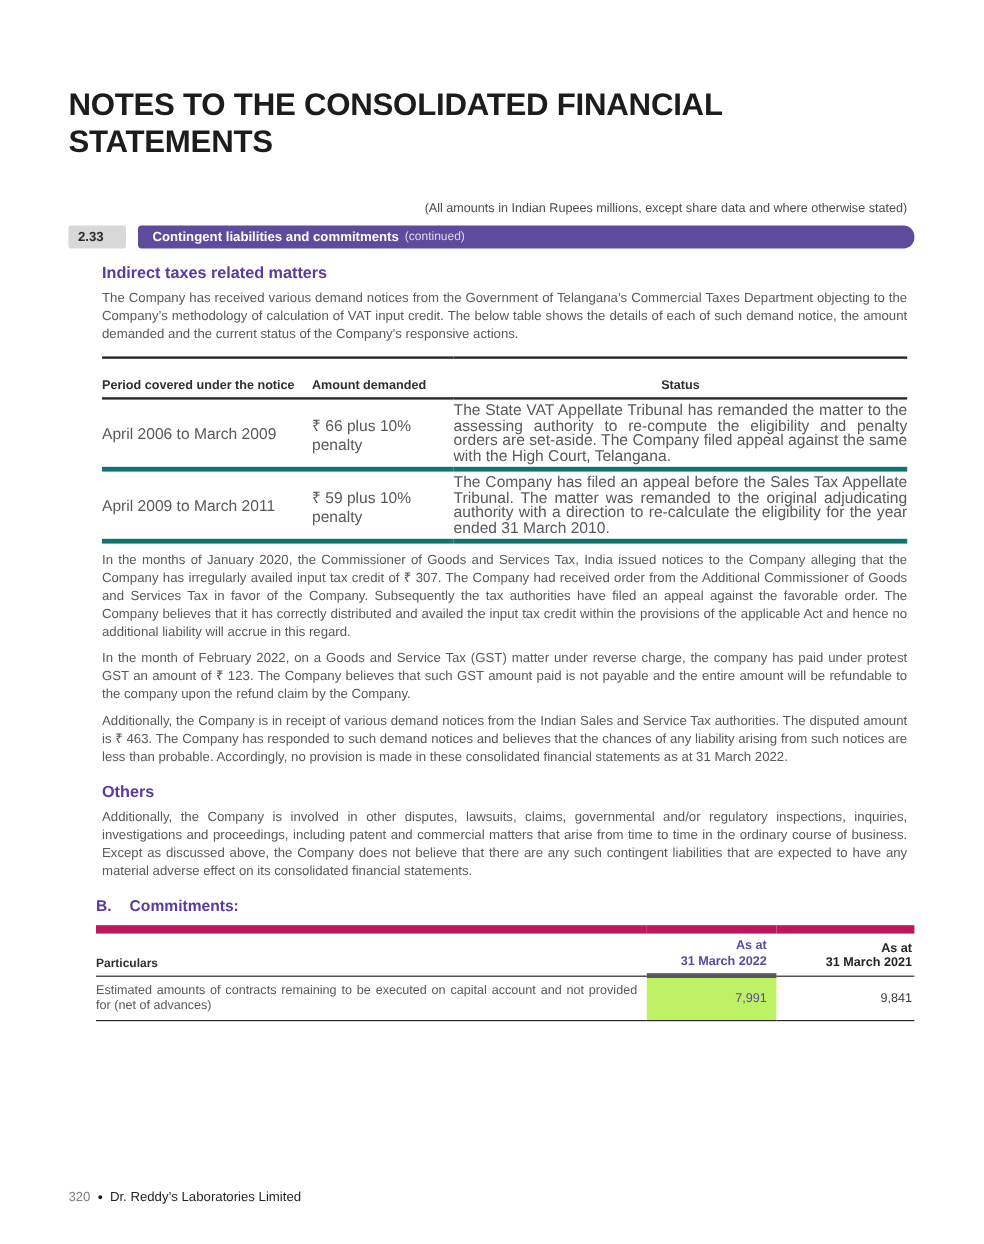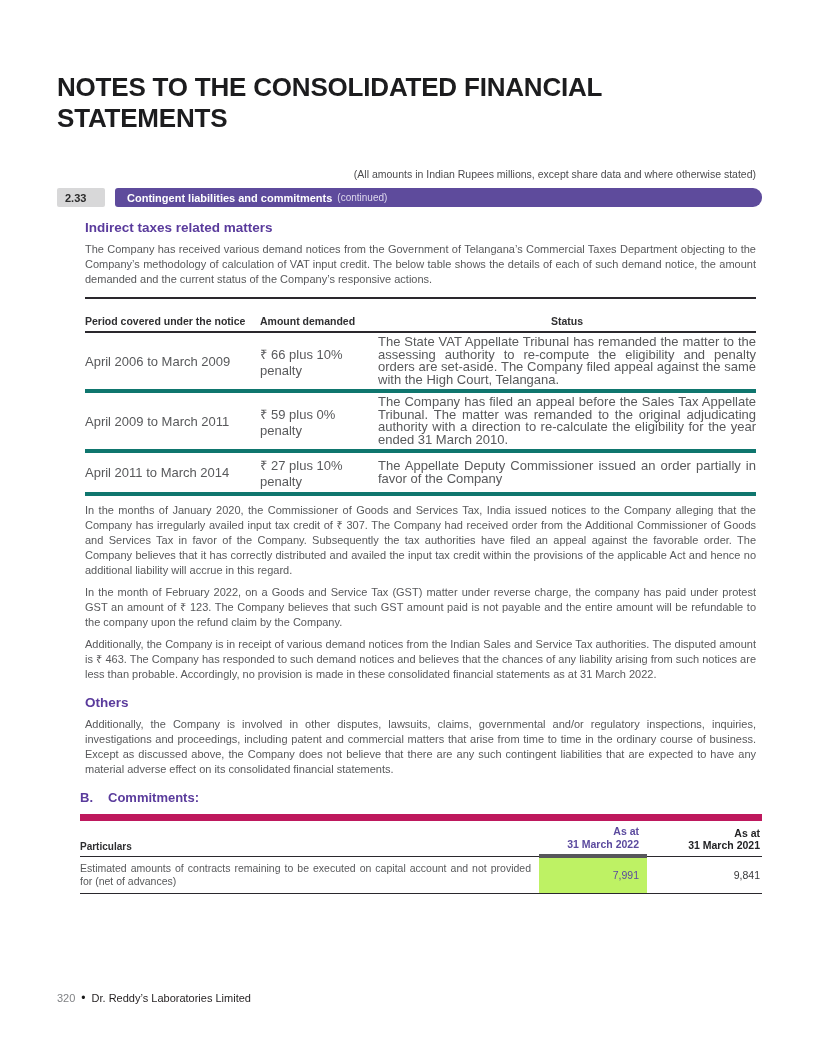--- a/index.html
+++ b/index.html
@@ -106,27 +106,22 @@
           </tr>
         </thead>
         <tbody>
           <tr>
             <td class="c-period">April 2006 to March 2009</td>
             <td class="c-amount">₹ 66 plus 10% penalty</td>
             <td class="c-status">The State VAT Appellate Tribunal has remanded the matter to the assessing authority to re-compute the eligibility and penalty orders are set-aside. The Company filed appeal against the same with the High Court, Telangana.</td>
           </tr>
           <tr>
             <td class="c-period">April 2009 to March 2011</td>
-            <td class="c-amount">₹ 59 plus 0% penalty</td>
+            <td class="c-amount">₹ 59 plus 10% penalty</td>
             <td class="c-status">The Company has filed an appeal before the Sales Tax Appellate Tribunal. The matter was remanded to the original adjudicating authority with a direction to re-calculate the eligibility for the year ended 31 March 2010.</td>
-          </tr>
-          <tr>
-            <td class="c-period">April 2011 to March 2014</td>
-            <td class="c-amount">₹ 27 plus 10% penalty</td>
-            <td class="c-status">The Appellate Deputy Commissioner issued an order partially in favor of the Company</td>
           </tr>
         </tbody>
       </table>
 
 
       <p class="body">In the months of January 2020, the Commissioner of Goods and Services Tax, India issued notices to the Company alleging that the Company has irregularly availed input tax credit of ₹ 307. The Company had received order from the Additional Commissioner of Goods and Services Tax in favor of the Company. Subsequently the tax authorities have filed an appeal against the favorable order. The Company believes that it has correctly distributed and availed the input tax credit within the provisions of the applicable Act and hence no additional liability will accrue in this regard.</p>
       <p class="body">In the month of February 2022, on a Goods and Service Tax (GST) matter under reverse charge, the company has paid under protest GST an amount of ₹ 123. The Company believes that such GST amount paid is not payable and the entire amount will be refundable to the company upon the refund claim by the Company.</p>
 
       <p class="body">Additionally, the Company is in receipt of various demand notices from the Indian Sales and Service Tax authorities. The disputed amount is ₹ 463. The Company has responded to such demand notices and believes that the chances of any liability arising from such notices are less than probable. Accordingly, no provision is made in these consolidated financial statements as at 31 March 2022.</p>
 

